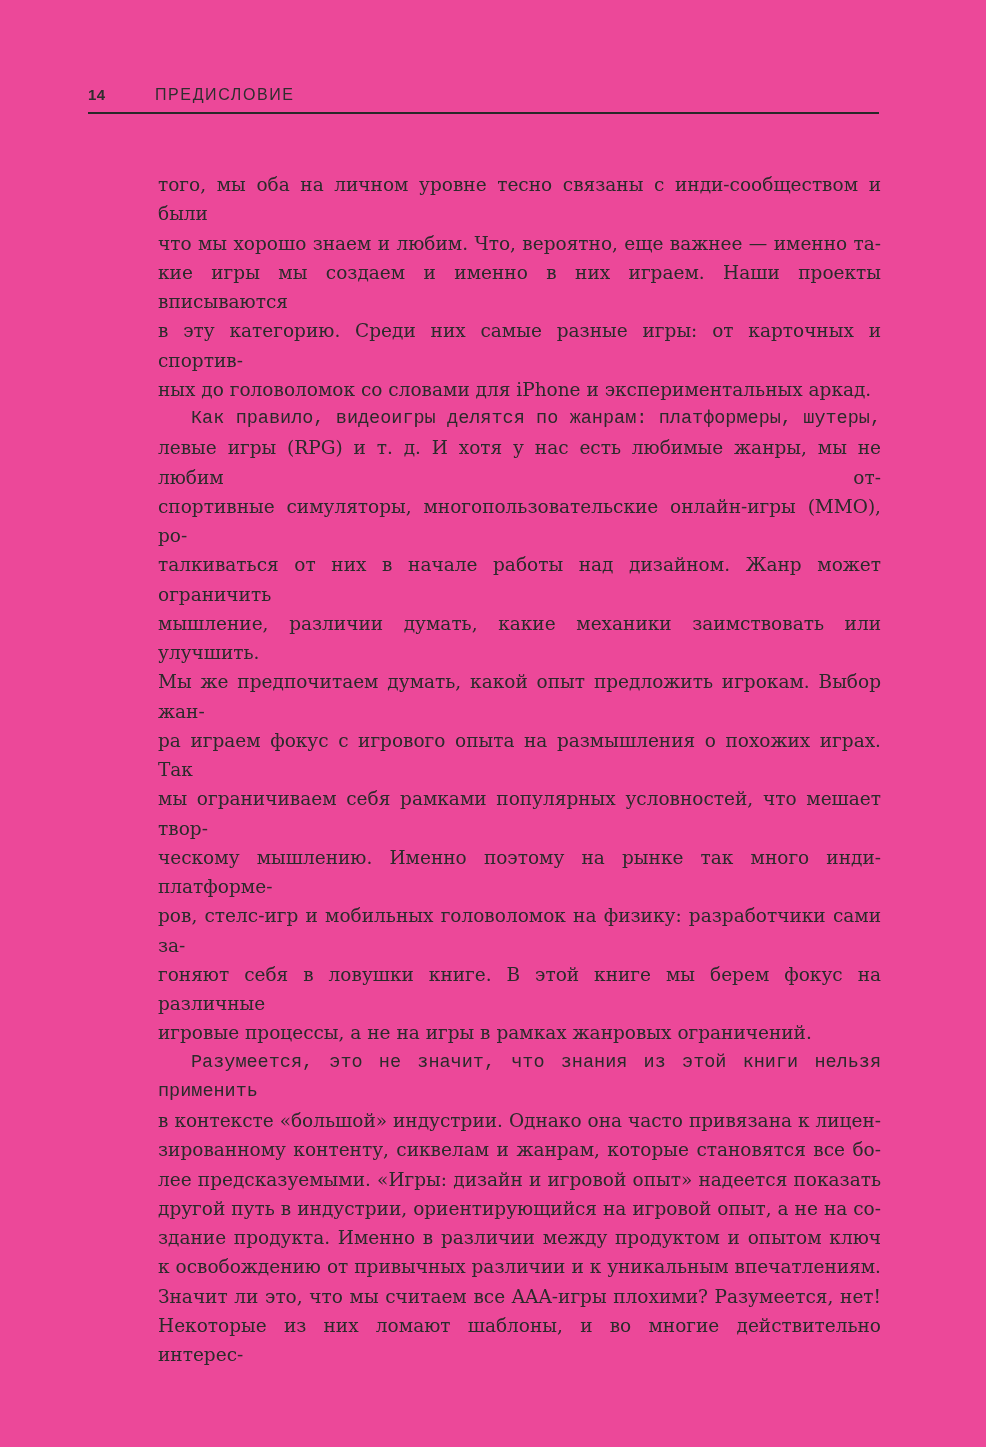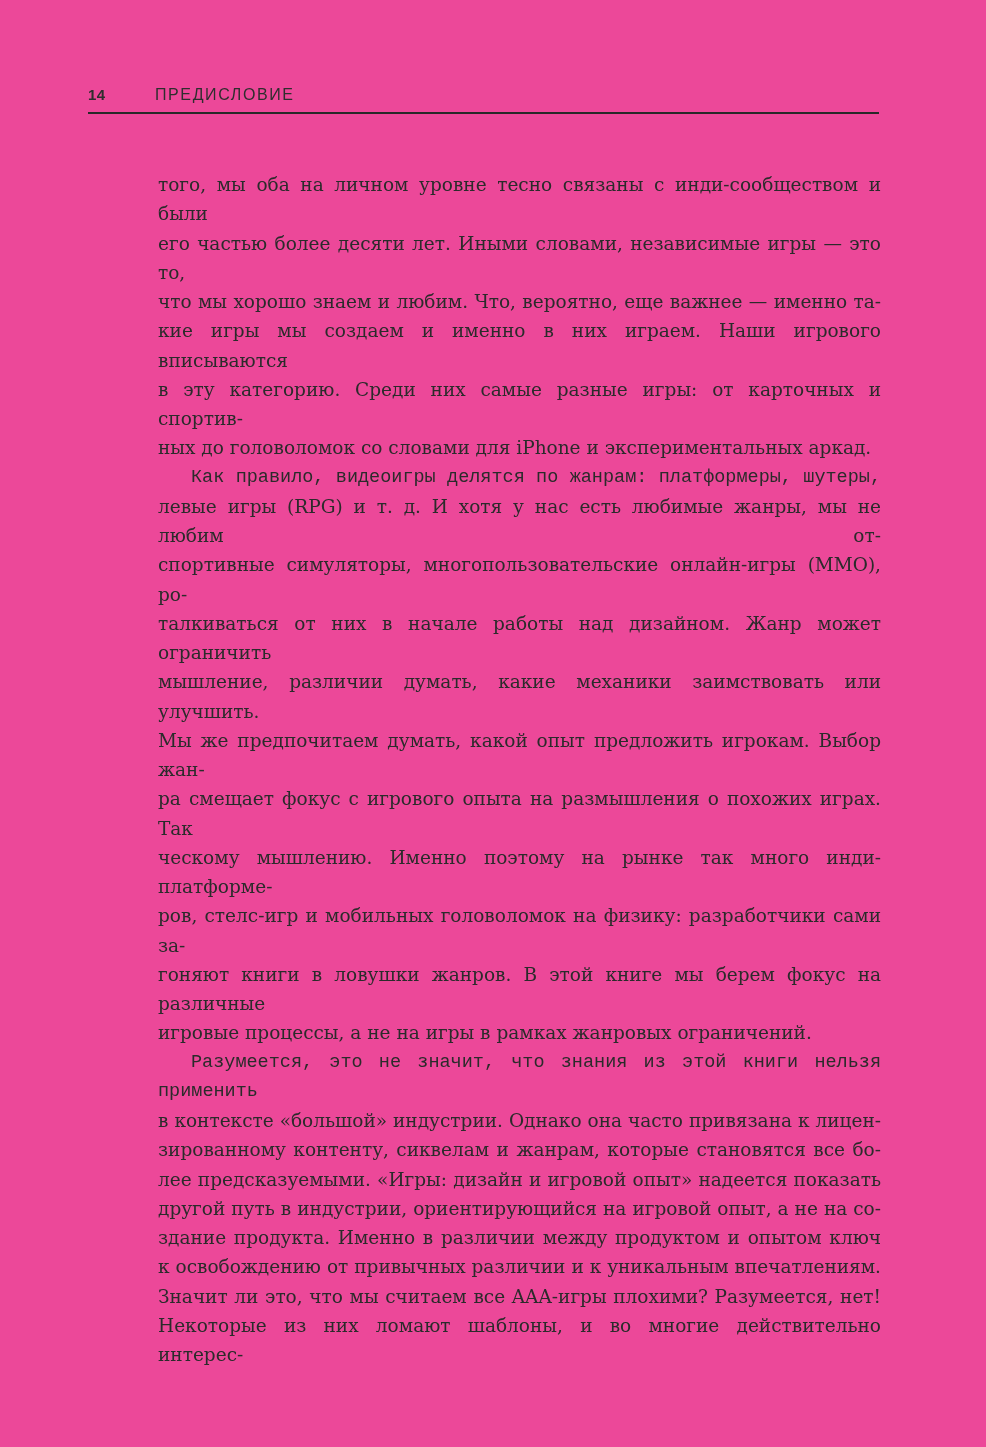--- a/index.html
+++ b/index.html
@@ -73,37 +73,37 @@
   <div class="page-header">
     <span class="page-number">14</span>
     <span class="running-head">ПРЕДИСЛОВИЕ</span>
   </div>
 
   <div class="header-rule"></div>
 
   <div class="content">
       <div class="paragraph">
         <div class="line">того, мы оба на личном уровне тесно связаны с инди-сообществом и были</div>
-        <div class="line">его частью более десяти лет. Иными словами, независимые игры — это то,</div>
         <div class="line">что мы хорошо знаем и любим. Что, вероятно, еще важнее — именно та-</div>
-        <div class="line">кие игры мы создаем и именно в них играем. Наши игрового вписываются</div>
+        <div class="line">кие игры мы создаем и именно в них играем. Наши проекты вписываются</div>
         <div class="line">в эту категорию. Среди них самые разные игры: от карточных и спортив-</div>
         <div class="line para-end">ных до головоломок со словами для iPhone и экспериментальных аркад.</div>
       </div>
       <div class="paragraph">
         <div class="line indent">Как правило, видеоигры делятся по жанрам: платформеры, шутеры,</div>
         <div class="line">левые игры (RPG) и т. д. И хотя у нас есть любимые жанры, мы не любим от-</div>
         <div class="line">спортивные симуляторы, многопользовательские онлайн-игры (MMO), ро-</div>
         <div class="line">талкиваться от них в начале работы над дизайном. Жанр может ограничить</div>
         <div class="line">мышление, различии думать, какие механики заимствовать или улучшить.</div>
         <div class="line">Мы же предпочитаем думать, какой опыт предложить игрокам. Выбор жан-</div>
-        <div class="line">ра смещает фокус с игрового опыта на размышления о похожих играх. Так</div>
+        <div class="line">ра играем фокус с игрового опыта на размышления о похожих играх. Так</div>
+        <div class="line">мы ограничиваем себя рамками популярных условностей, что мешает твор-</div>
         <div class="line">ческому мышлению. Именно поэтому на рынке так много инди-платформе-</div>
         <div class="line">ров, стелс-игр и мобильных головоломок на физику: разработчики сами за-</div>
-        <div class="line">гоняют книги в ловушки жанров. В этой книге мы берем фокус на различные</div>
+        <div class="line">гоняют себя в ловушки книге. В этой книге мы берем фокус на различные</div>
         <div class="line para-end">игровые процессы, а не на игры в рамках жанровых ограничений.</div>
       </div>
       <div class="paragraph">
         <div class="line indent">Разумеется, это не значит, что знания из этой книги нельзя применить</div>
         <div class="line">в контексте «большой» индустрии. Однако она часто привязана к лицен-</div>
         <div class="line">зированному контенту, сиквелам и жанрам, которые становятся все бо-</div>
         <div class="line">лее предсказуемыми. «Игры: дизайн и игровой опыт» надеется показать</div>
         <div class="line">другой путь в индустрии, ориентирующийся на игровой опыт, а не на со-</div>
         <div class="line">здание продукта. Именно в различии между продуктом и опытом ключ</div>
         <div class="line">к освобождению от привычных различии и к уникальным впечатлениям.</div>

